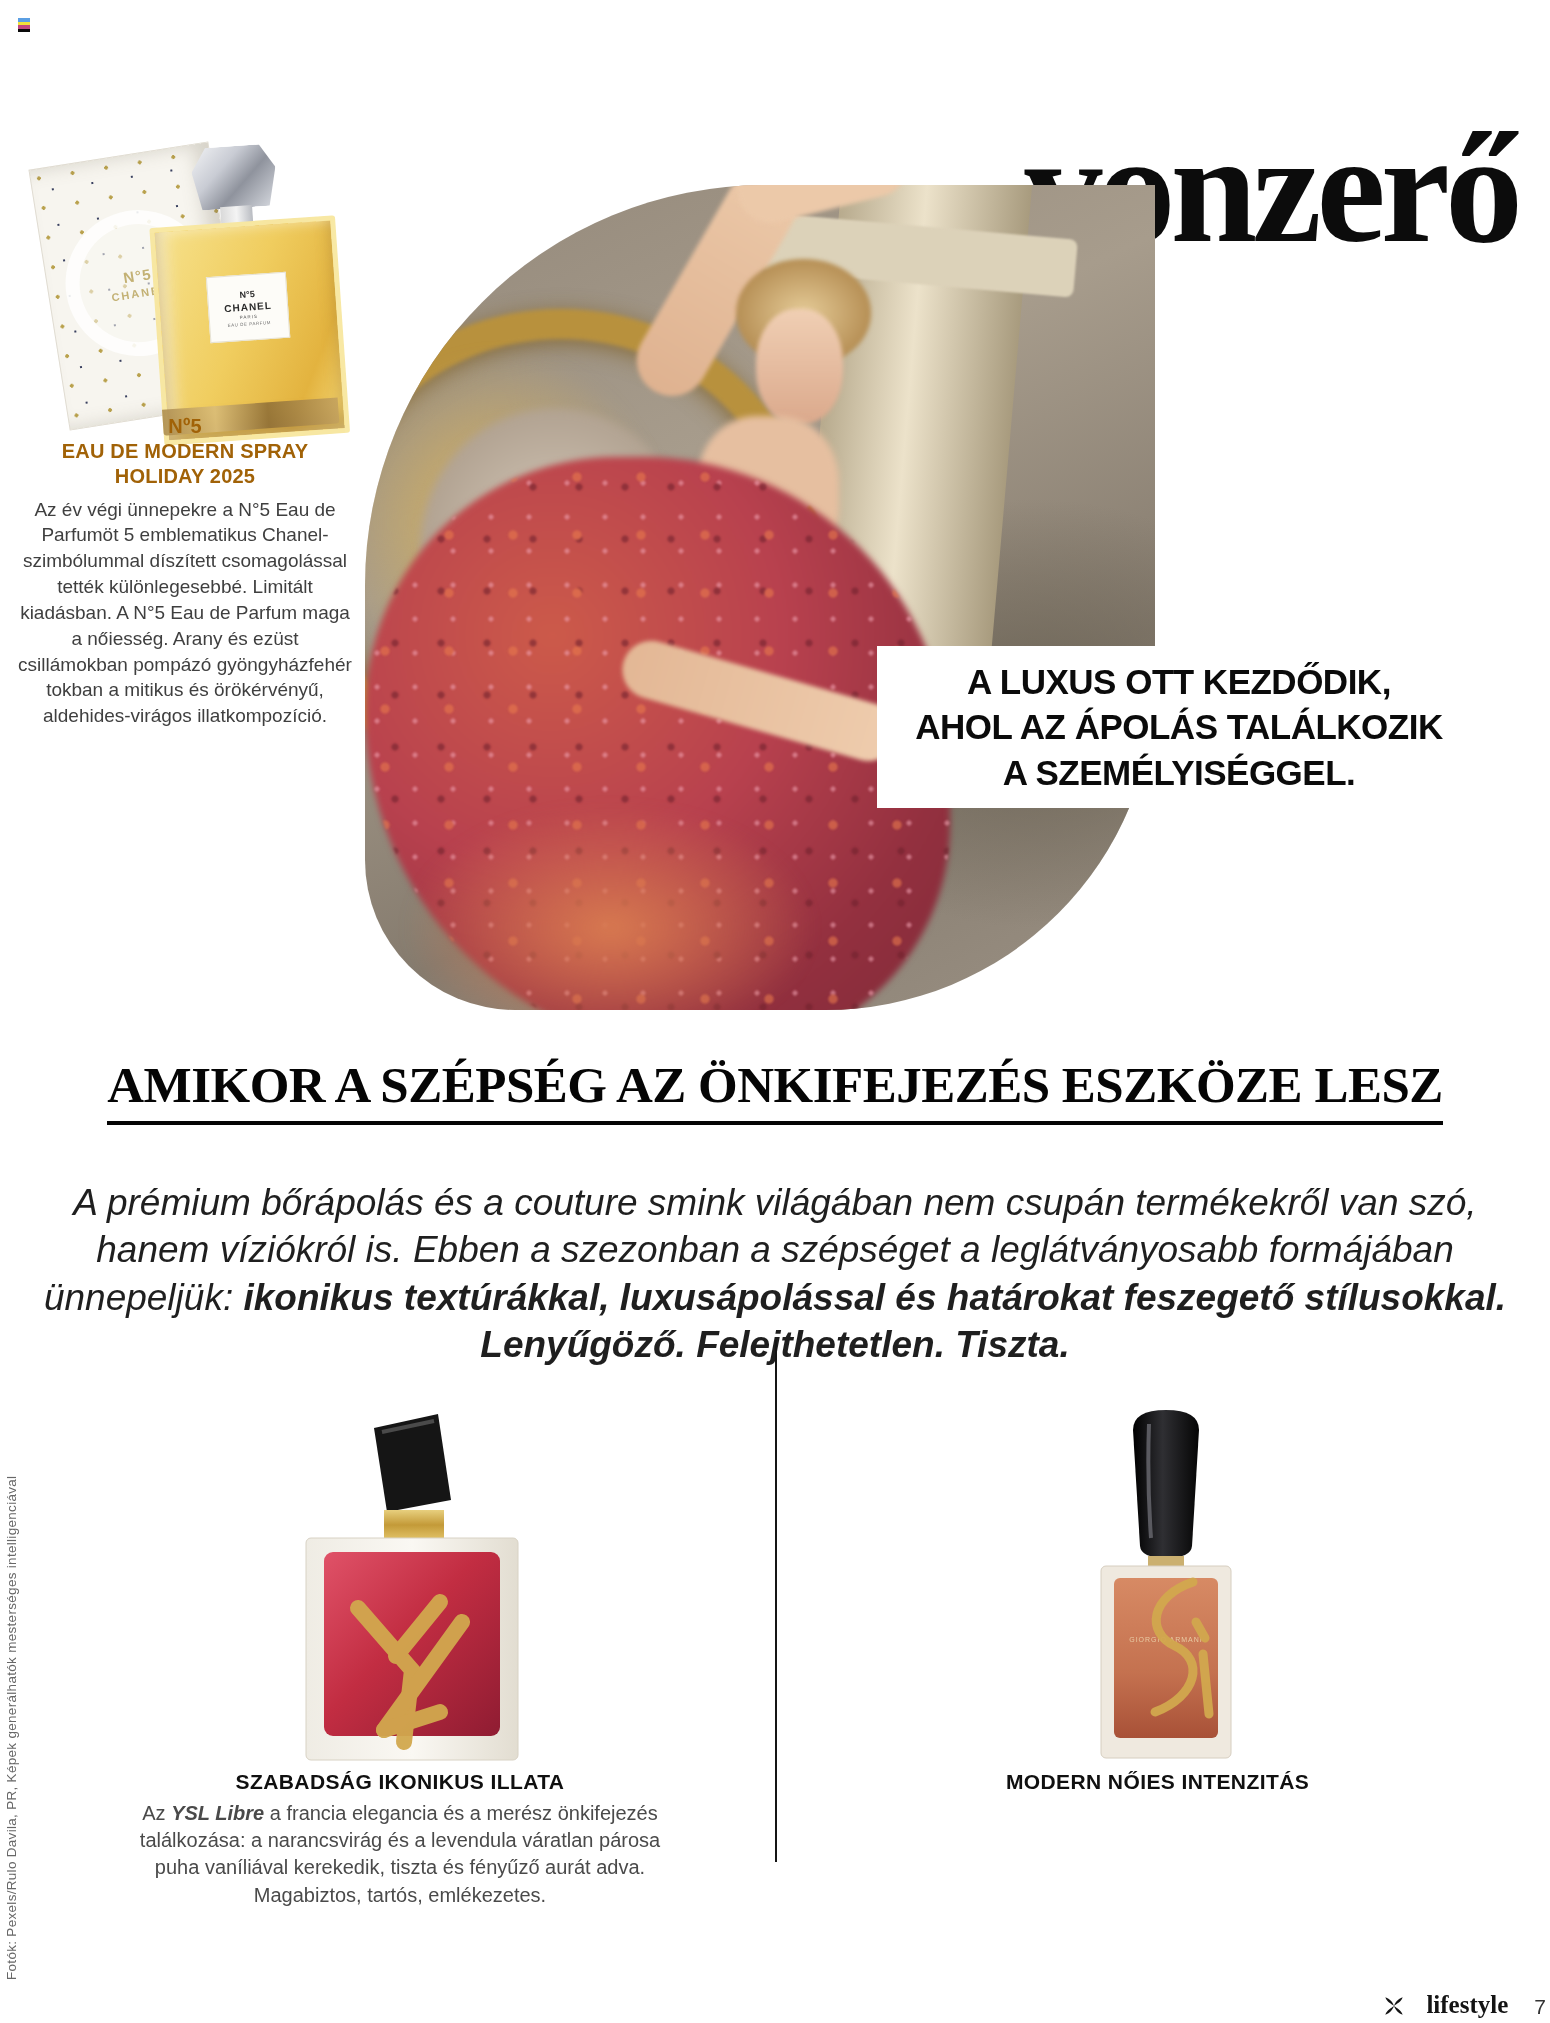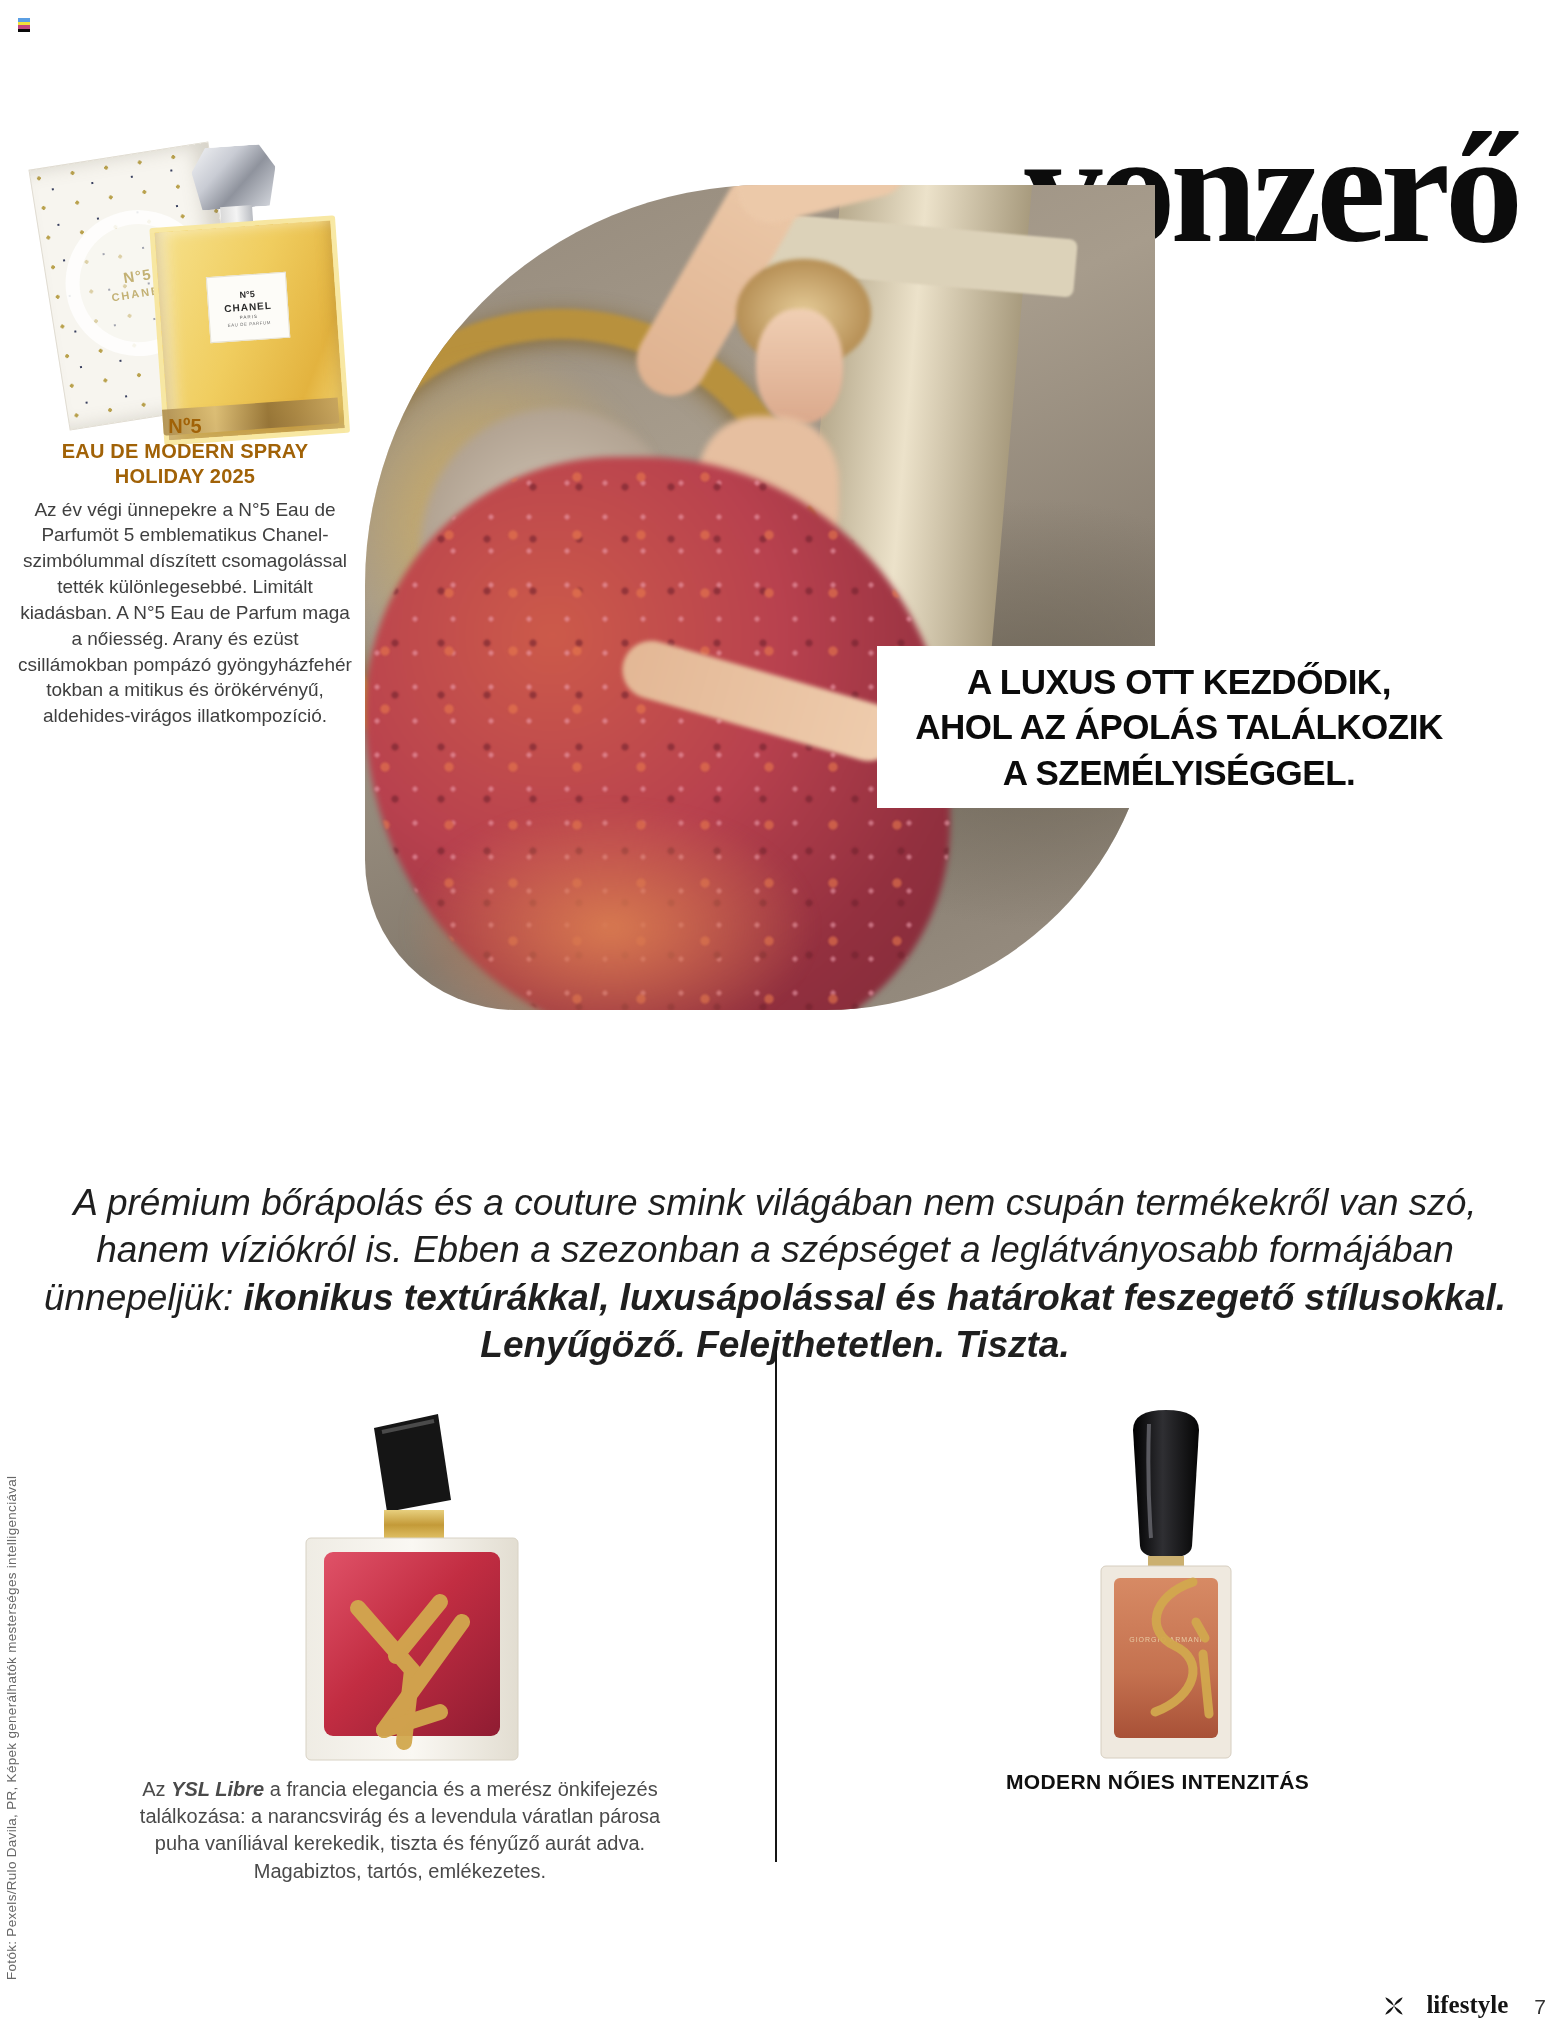--- a/index.html
+++ b/index.html
@@ -188,20 +188,23 @@
     <div class="ph-arm-down"></div>
     <div class="ph-skirt-light"></div>
   </div>
 
   <div class="quote-box">
     <p>A LUXUS OTT KEZDŐDIK,
 AHOL AZ ÁPOLÁS TALÁLKOZIK
 A SZEMÉLYISÉGGEL.</p>
   </div>
 
+  <div class="section-heading-wrap">
+    <h2 class="section-heading">AMIKOR A SZÉPSÉG AZ ÖNKIFEJEZÉS ESZKÖZE LESZ</h2>
+  </div>
 
   <p class="intro"><span>A prémium bőrápolás és a couture smink világában nem csupán termékekről van szó, hanem víziókról is. Ebben a szezonban a szépséget a leglátványosabb formájában ünnepeljük: </span><span class="bold">ikonikus textúrákkal, luxusápolással és határokat feszegető stílusokkal. Lenyűgöző. Felejthetetlen. Tiszta.</span></p>
 
   <div class="divider"></div>
 
   <svg class="bottle-svg" style="left:288px;top:1412px" width="248" height="352" viewBox="0 0 248 352">
     <defs>
       <linearGradient id="yslJuice" x1="0" y1="0" x2="1" y2="1">
         <stop offset="0" stop-color="#e05268"></stop>
           <stop offset=".45" stop-color="#c22d42"></stop>
@@ -251,20 +254,21 @@
     <rect x="21" y="168" width="104" height="160" rx="6" fill="url(#siJuice)"></rect>
     <text x="73" y="232" text-anchor="middle" font-size="7" letter-spacing="1" fill="#e9cba4">GIORGIO ARMANI</text>
     <g stroke="#d2a84e" stroke-width="9" stroke-linecap="round" fill="none" opacity=".95">
       <path d="M100 172 C58 186 52 222 82 236 C112 250 104 286 62 302"></path>
       <path d="M110 244 L116 304"></path>
       <path d="M112 228 L103 212"></path>
     </g>
   </svg>
 
   <div class="product-caption cap-left">
+    <h4>SZABADSÁG IKONIKUS ILLATA</h4>
     <p><span>Az </span><span class="pbold">YSL Libre</span><span> a francia elegancia és a merész önkifejezés találkozása: a narancsvirág és a levendula váratlan párosa puha vaníliával kerekedik, tiszta és fényűző aurát adva. Magabiztos, tartós, emlékezetes.</span></p>
   </div>
 
   <div class="product-caption cap-right">
     <h4>MODERN NŐIES INTENZITÁS</h4>
   </div>
 
   <div class="photo-credit">Fotók: Pexels/Rulo Davila, PR, Képek generálhatók mesterséges intelligenciával</div>
 
   <div class="footer">

